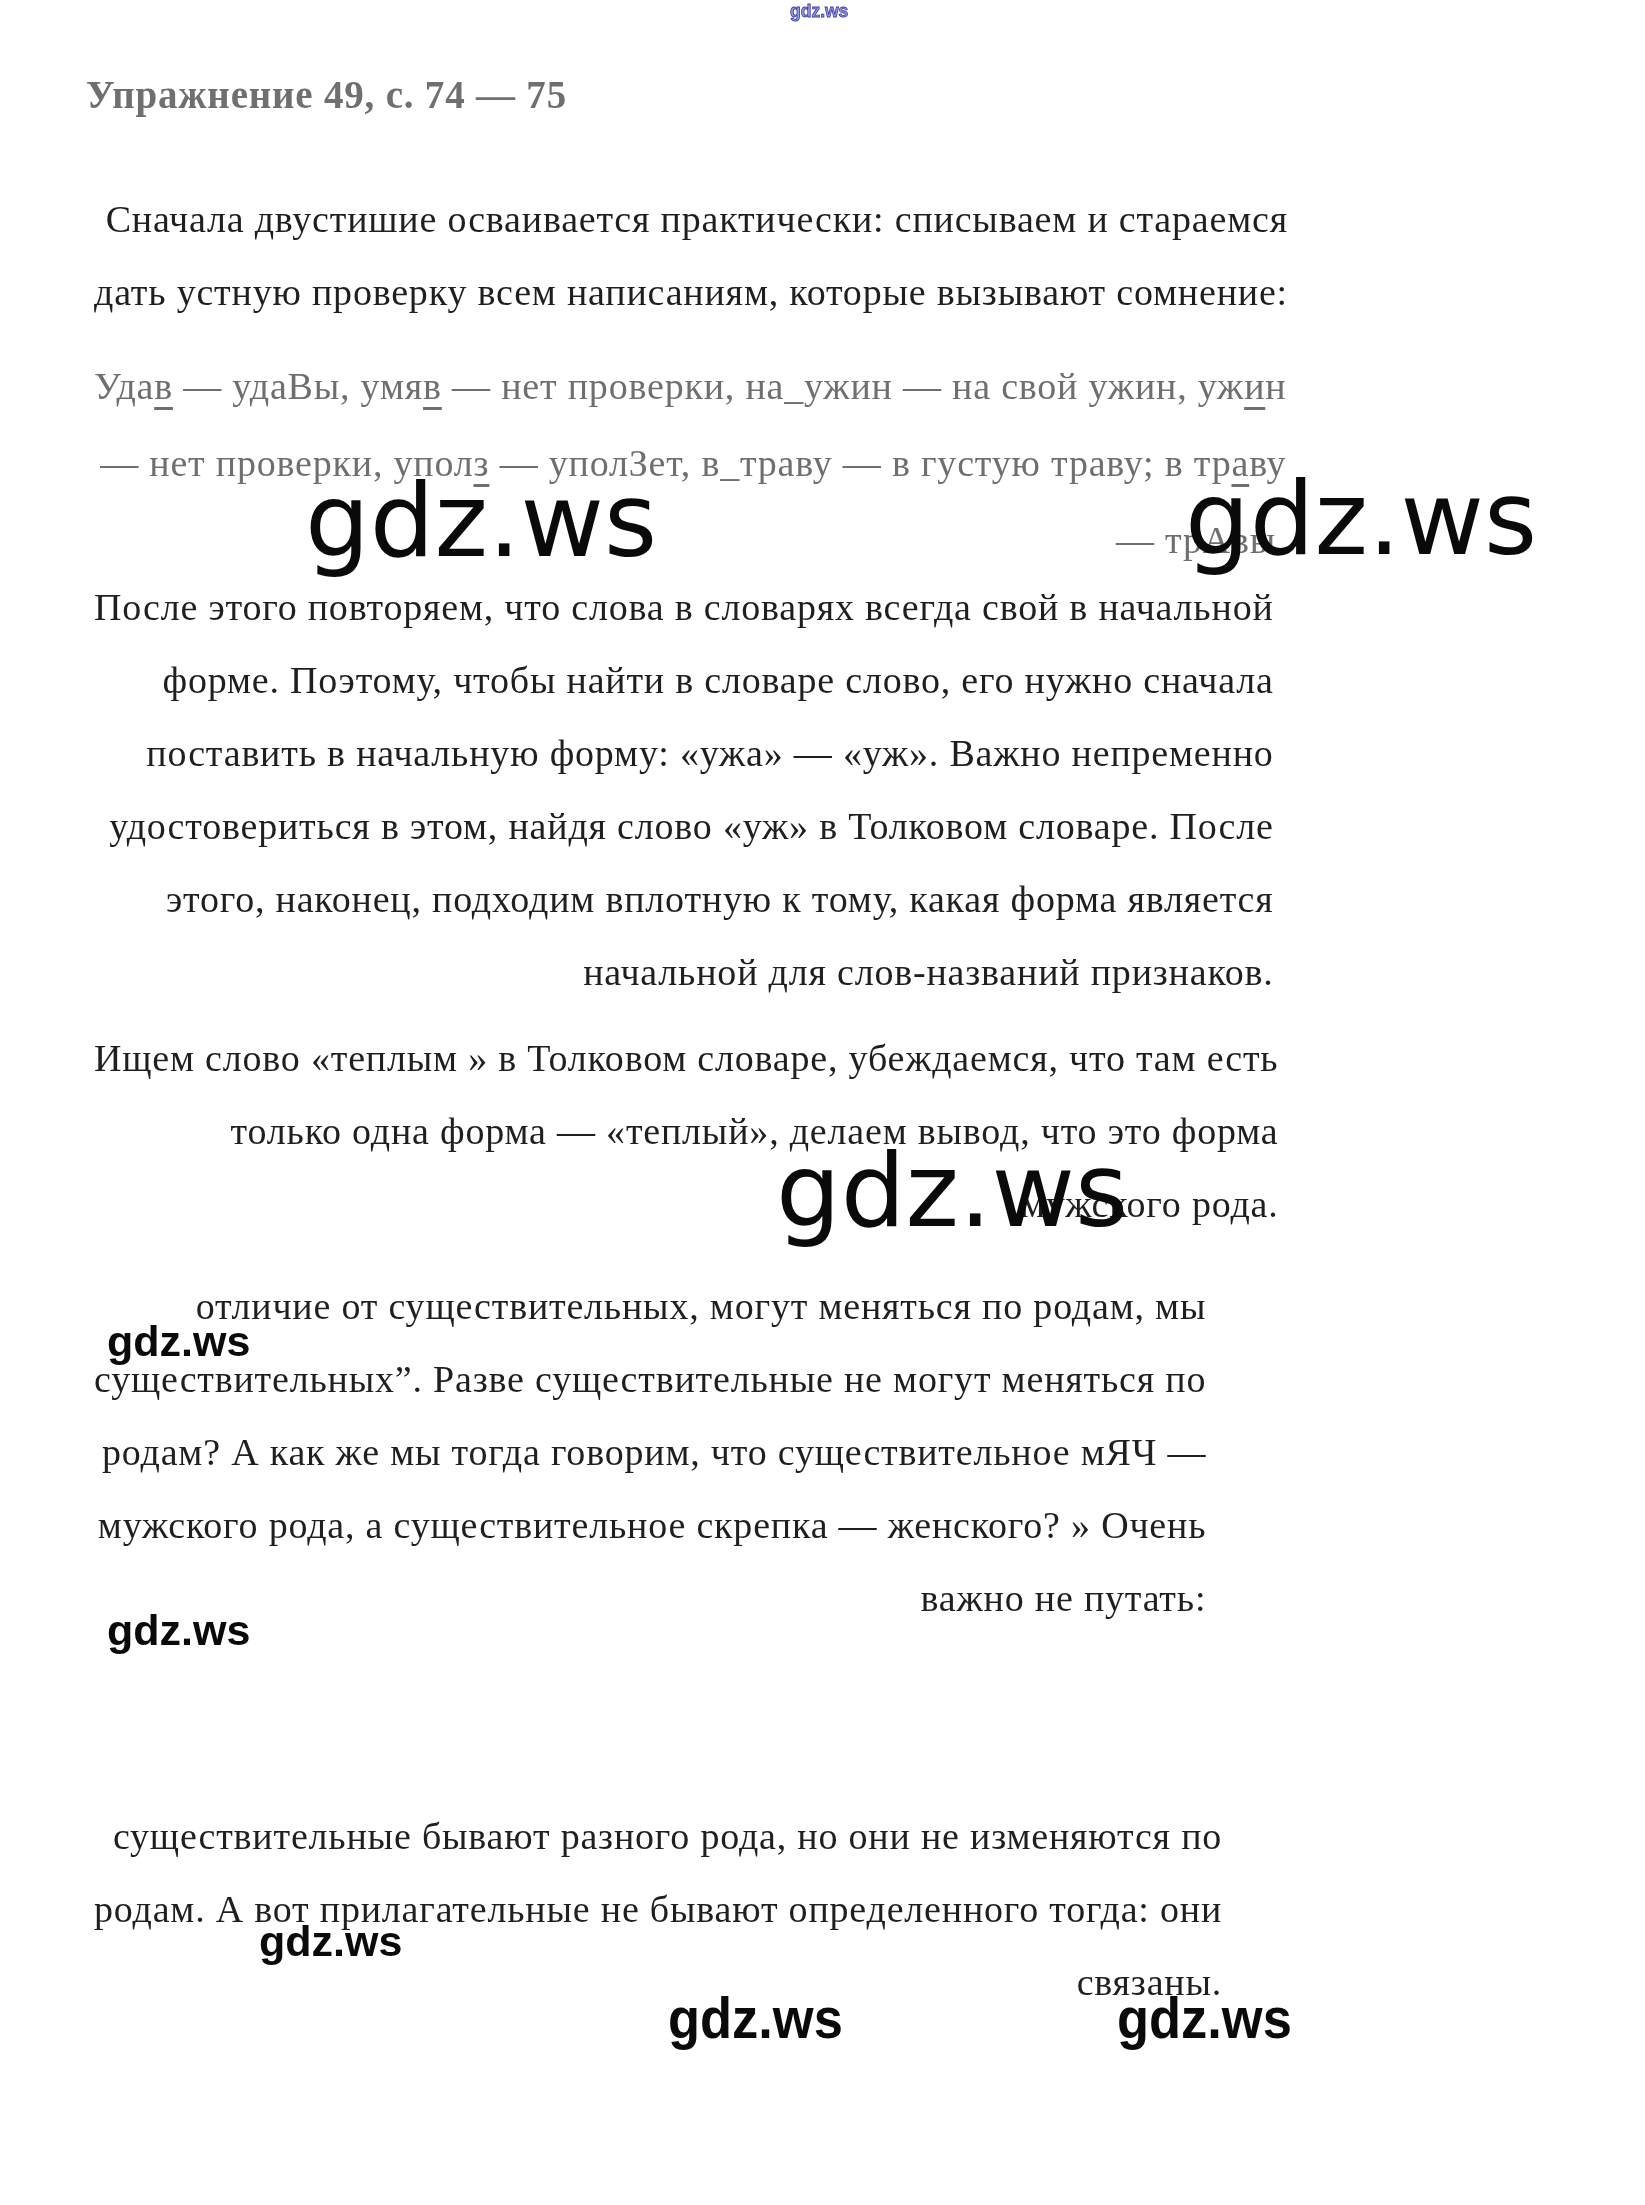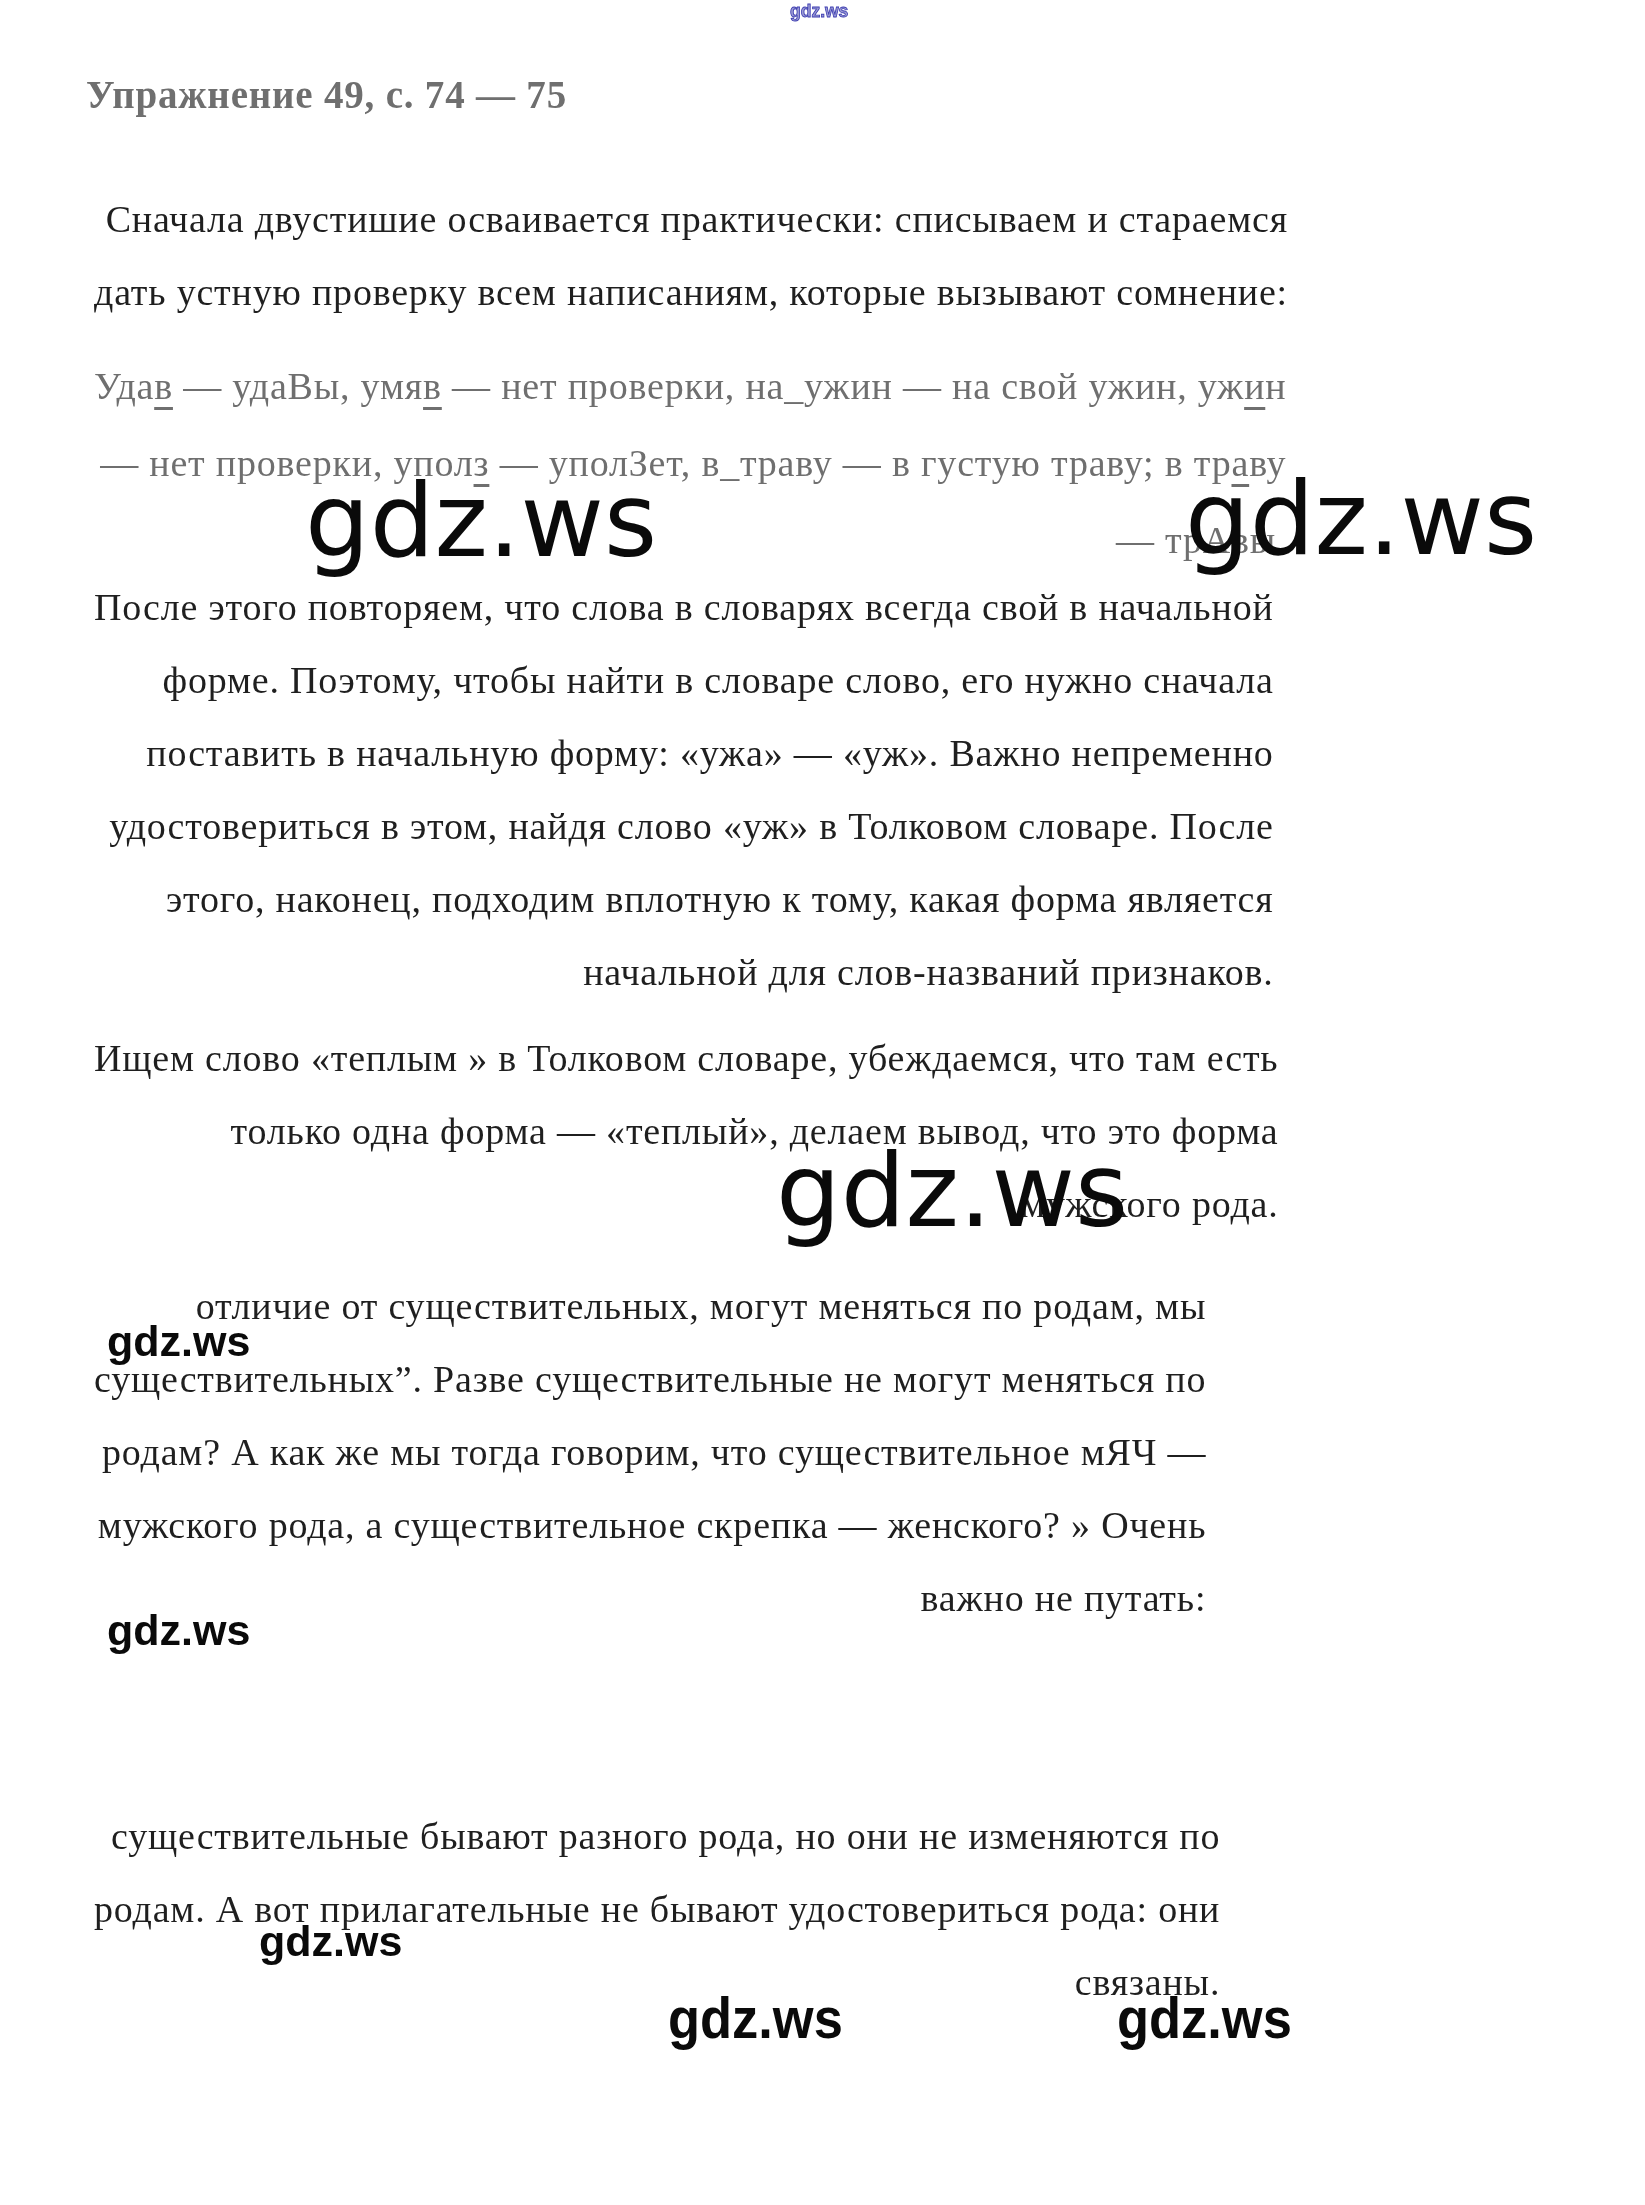--- a/index.html
+++ b/index.html
@@ -105,21 +105,21 @@
       <div class="line">родам? А как же мы тогда говорим, что существительное мЯЧ —</div>
       <div class="line">мужского рода, а существительное скрепка — женского? » Очень</div>
       <div class="line">важно не путать:</div>
     </div>
 
   <div class="wm wm-small wm-small-1">gdz.ws</div>
   <div class="wm wm-small wm-small-2">gdz.ws</div>
 
   <div class="para para-nouns">
       <div class="line">существительные бывают разного рода, но они не изменяются по</div>
-      <div class="line">родам. А вот прилагательные не бывают удостовериться рода: они</div>
+      <div class="line">родам. А вот прилагательные не бывают определенного тогда: они</div>
       <div class="line">связаны.</div>
     </div>
 
   <div class="wm wm-small wm-small-3">gdz.ws</div>
   <div class="wm wm-med wm-med-1">gdz.ws</div>
   <div class="wm wm-med wm-med-2">gdz.ws</div>
 
 </div>
 
 

